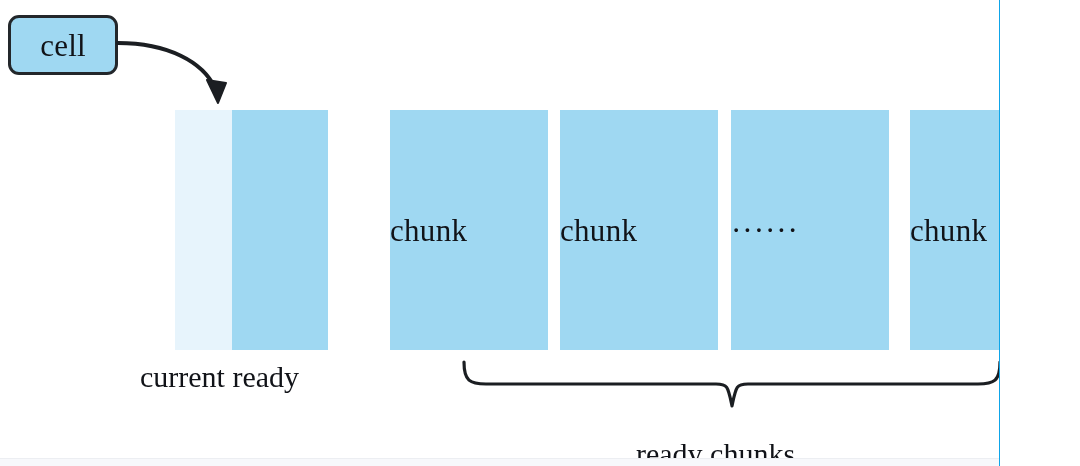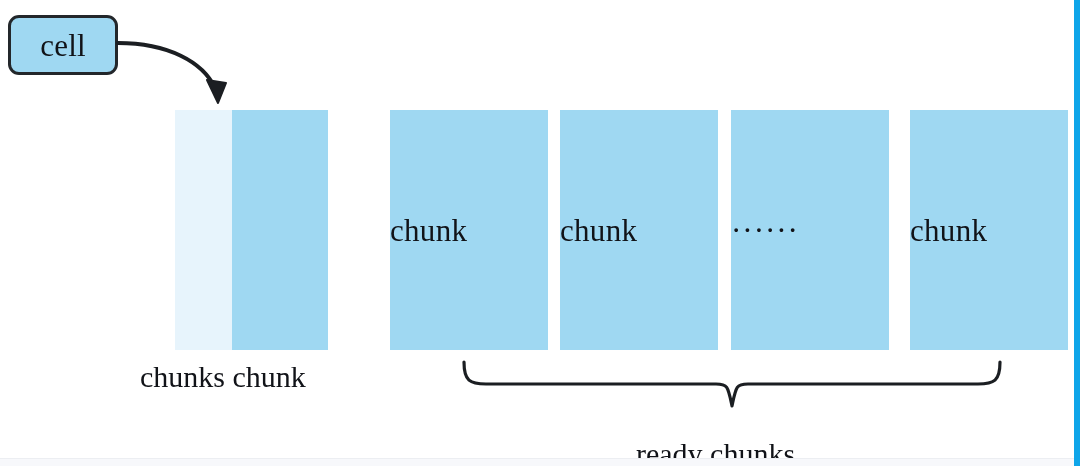--- a/index.html
+++ b/index.html
@@ -6,25 +6,25 @@
   html, body {
     margin: 0;
     padding: 0;
     background: #ffffff;
   }
   body {
     font-family: "Liberation Serif", "DejaVu Serif", serif;
   }
   #canvas {
     position: relative;
-    width: 1080px;
+    width: 1000px;
     height: 466px;
     background: #ffffff;
     overflow: hidden;
-    border-right: 6px solid #0ea5e9;
+    border-right: 1px solid #0ea5e9;
     box-sizing: border-box;
   }
   #bottom-strip {
     position: absolute;
     left: 0;
     bottom: 0;
     width: 1080px;
     height: 8px;
     background: #f7f8fb;
     border-top: 1px solid #eceef2;
@@ -161,18 +161,18 @@
   </div>
 
   <div class="chunk-box" style="left:731px; width:158px;">
     <span class="chunk-label dots">······</span>
   </div>
 
   <div class="chunk-box" style="left:910px; width:158px;">
     <span class="chunk-label">chunk</span>
   </div>
 
-  <div class="caption" id="current-chunk-caption">chunks chunk</div>
+  <div class="caption" id="current-chunk-caption">current ready</div>
 
   <div class="caption" id="ready-chunks-caption">ready chunks</div>
 
   <div id="bottom-strip"></div>
 </div>
 
 </body></html>

